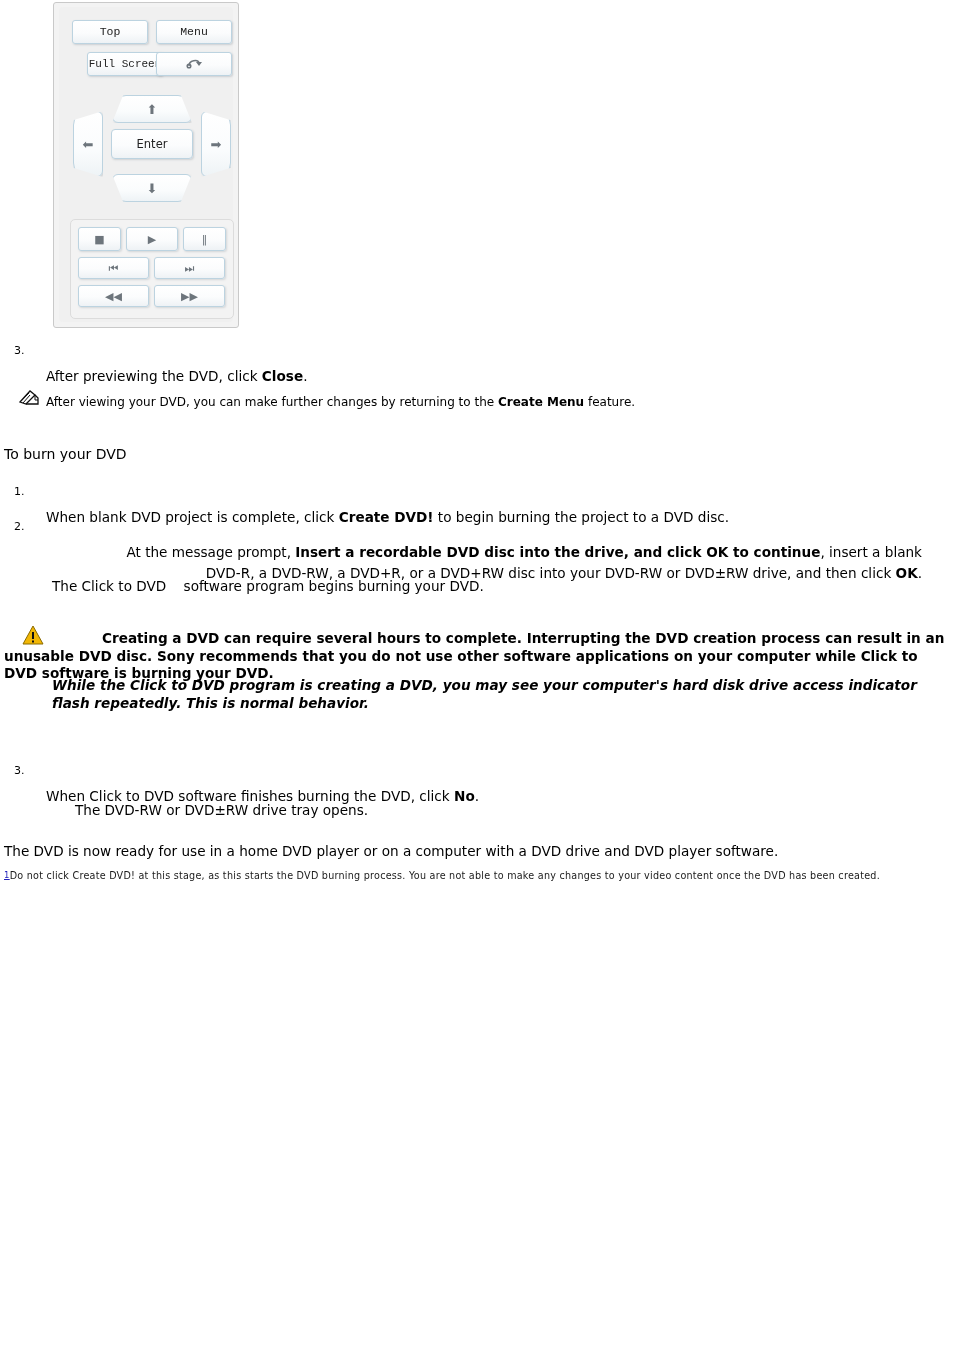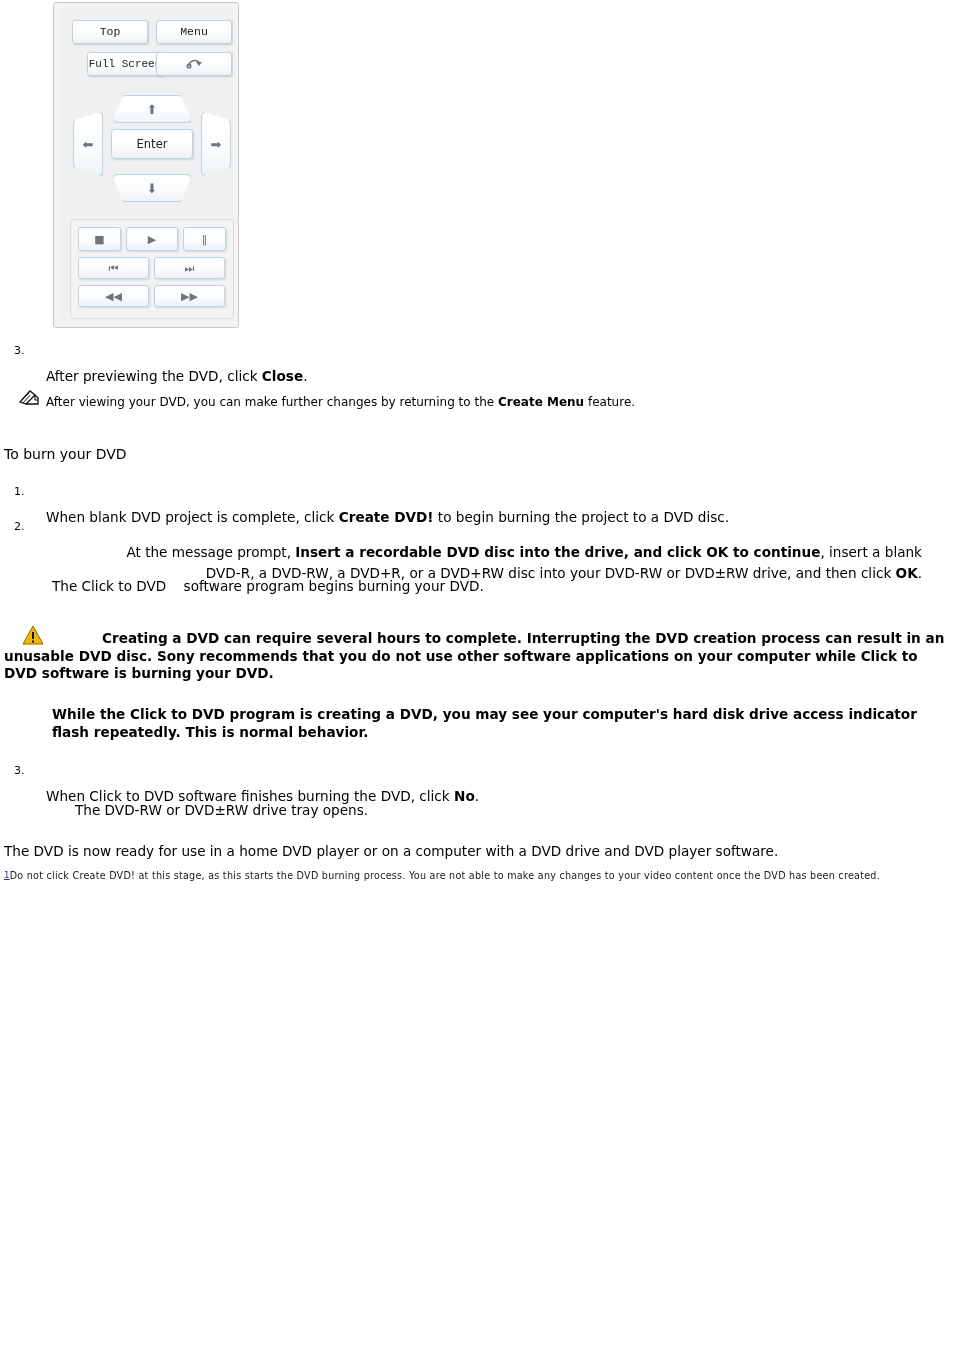--- a/index.html
+++ b/index.html
@@ -283,21 +283,21 @@
     <svg width="22" height="20" viewBox="0 0 22 20" aria-hidden="true">
       <polygon points="11,1 21,19 1,19" fill="#f2b705" stroke="#8a6a00" stroke-width="1"></polygon>
       <rect x="10" y="7" width="2" height="7" fill="#111"></rect>
       <rect x="10" y="15.5" width="2" height="2" fill="#111"></rect>
     </svg>
   </div>
   <div class="warn-text" style="left:4px; top:630px; width:942px;">
     <span class="warn-indent"></span><span>Creating a DVD can require several hours to complete. Interrupting the DVD creation process can result in an unusable DVD disc. Sony recommends that you do not use other software applications on your computer while Click to DVD software is burning your DVD.</span>
   </div>
 
-  <div class="warn-text" style="left:52px; top:706px; width:896px;">While the Click to DVD program is creating a DVD, you may see your computer's hard disk drive access indicator flash repeatedly. This is normal behavior.</div>
+  <div class="warn-text" style="left:52px; top:677px; width:896px;font-style:italic;">While the Click to DVD program is creating a DVD, you may see your computer's hard disk drive access indicator flash repeatedly. This is normal behavior.</div>
 
   <div class="step-num" style="left:14px; top:764px;">3.</div>
   <div class="step-text" style="left:46px; top:761px; width:890px;">
     <span>When Click to DVD software finishes burning the DVD, click </span><b>No</b><span>.</span>
   </div>
   <div class="plain" style="left:52px; top:800px; width:880px;margin-left:23px;">The DVD-RW or DVD±RW drive tray opens.</div>
 
   <div class="plain" style="left:4px; top:841px; width:940px;">The DVD is now ready for use in a home DVD player or on a computer with a DVD drive and DVD player software.</div>
 
   <div class="footnote" style="left:4px; top:868px; width:946px;">

